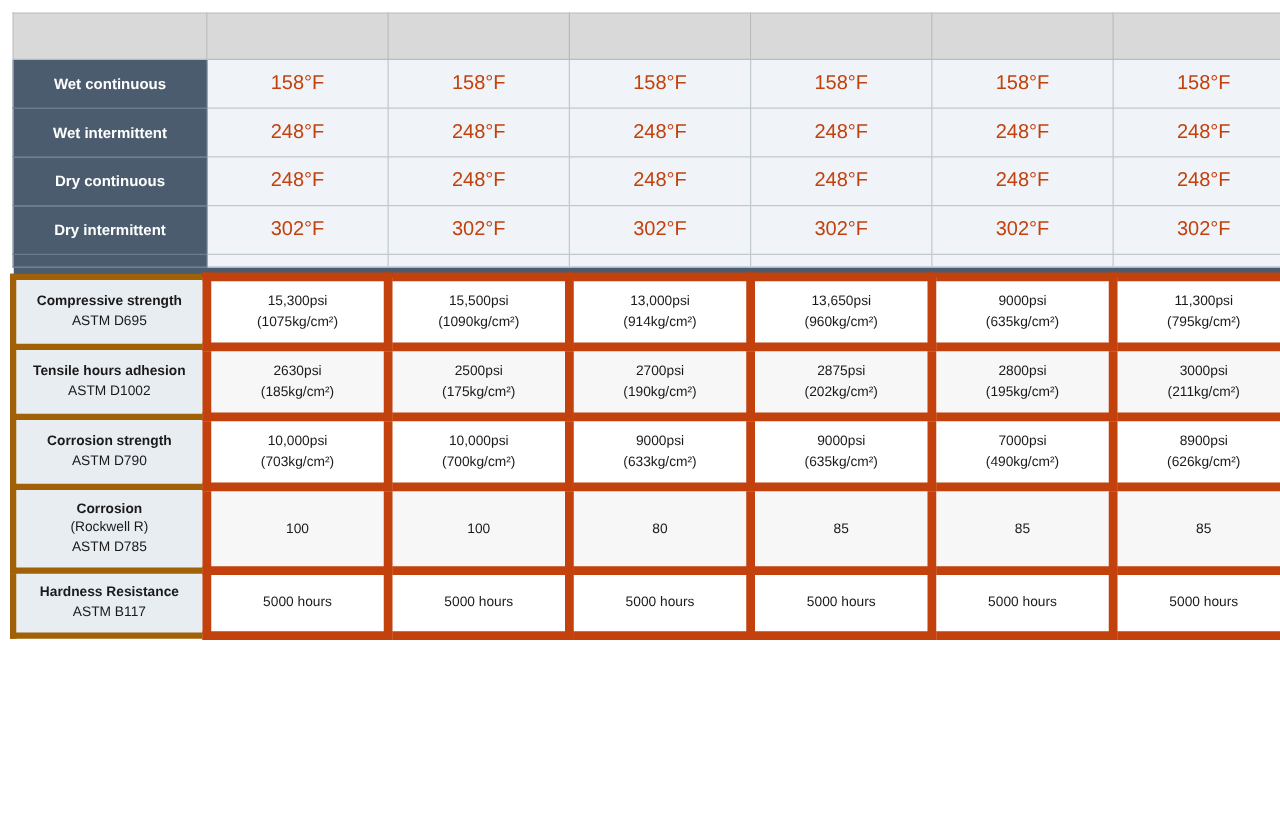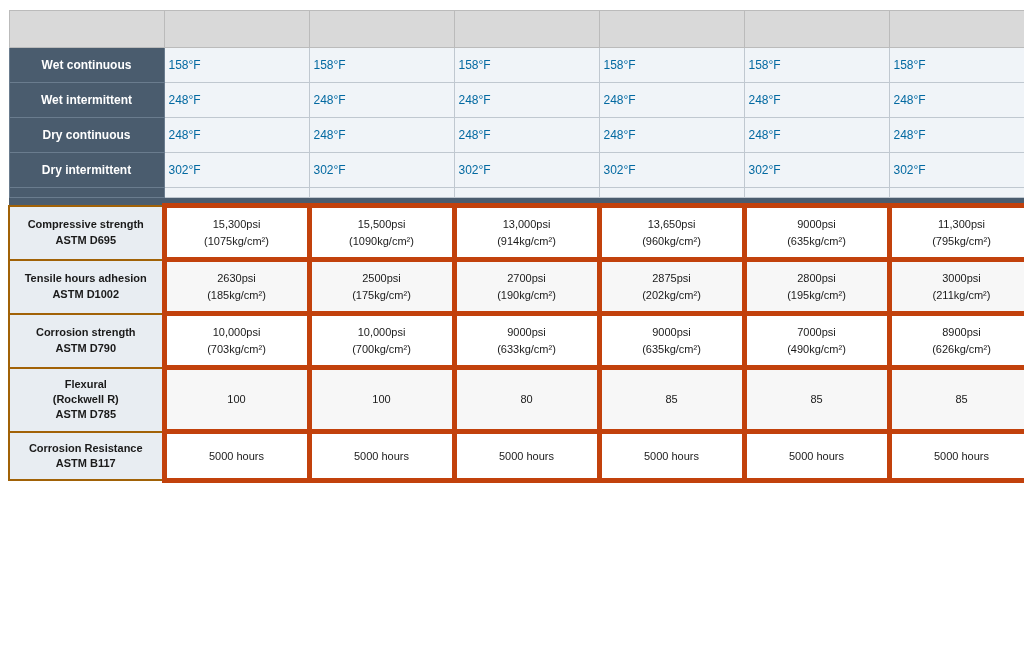--- a/index.html
+++ b/index.html
@@ -42,54 +42,55 @@
       color: #fff;
       font-weight: bold;
       font-size: 12px;
       text-align: center;
       vertical-align: middle;
       padding: 10px 6px;
       border: 1px solid #6a7c8e;
     }
     .temp-section tr.temp-row td.data-cell {
       background: #f0f4f8;
-      color: #0369a1;
+      color: #c2410c;
+      text-align: center;
       vertical-align: middle;
       padding: 10px 4px;
       border: 1px solid #c0c8d0;
-      font-size: 12px;
+      font-size: 16px;
     }
 
     
     tr.separator td {
       background: #4a5c6e;
       height: 8px;
       border: none;
       padding: 0;
     }
 
     
     .mech-section tr.mech-row td.row-label {
       background: #e8edf2;
       color: #1a1a1a;
-      font-weight: bold;
+      font-weight: normal;
       font-size: 11px;
       text-align: center;
       vertical-align: middle;
       padding: 8px 12px;
-      border: 2px solid #a16207;
+      border: 5px solid #a16207;
       line-height: 1.4;
     }
     .mech-section tr.mech-row td.data-cell {
       background: #fff;
       color: #1a1a1a;
       text-align: center;
       vertical-align: middle;
       padding: 8px 4px;
-      border: 5px solid #c2410c;
+      border: 7px solid #c2410c;
       font-size: 11px;
       line-height: 1.5;
     }
     .mech-section tr.mech-row:nth-child(even) td.data-cell {
       background: #f7f7f7;
     }
     .mech-section tr.mech-row:nth-child(even) td.row-label {
       background: #e8edf2;
     }
 
@@ -225,30 +226,30 @@
         <tr class="mech-row">
           <td class="row-label"><strong>Corrosion strength</strong><br>ASTM D790</td>
           <td class="data-cell">10,000psi<br>(703kg/cm²)</td>
           <td class="data-cell">10,000psi<br>(700kg/cm²)</td>
           <td class="data-cell">9000psi<br>(633kg/cm²)</td>
           <td class="data-cell">9000psi<br>(635kg/cm²)</td>
           <td class="data-cell">7000psi<br>(490kg/cm²)</td>
           <td class="data-cell">8900psi<br>(626kg/cm²)</td>
         </tr>
         <tr class="mech-row">
-          <td class="row-label"><strong>Flexural</strong><br>(Rockwell R)<br>ASTM D785</td>
+          <td class="row-label"><strong>Corrosion</strong><br>(Rockwell R)<br>ASTM D785</td>
           <td class="data-cell">100</td>
           <td class="data-cell">100</td>
           <td class="data-cell">80</td>
           <td class="data-cell">85</td>
           <td class="data-cell">85</td>
           <td class="data-cell">85</td>
         </tr>
         <tr class="mech-row">
-          <td class="row-label"><strong>Corrosion Resistance</strong><br>ASTM B117</td>
+          <td class="row-label"><strong>Hardness Resistance</strong><br>ASTM B117</td>
           <td class="data-cell">5000 hours</td>
           <td class="data-cell">5000 hours</td>
           <td class="data-cell">5000 hours</td>
           <td class="data-cell">5000 hours</td>
           <td class="data-cell">5000 hours</td>
           <td class="data-cell">5000 hours</td>
         </tr>
       </tbody>
   </table>
 </div>

